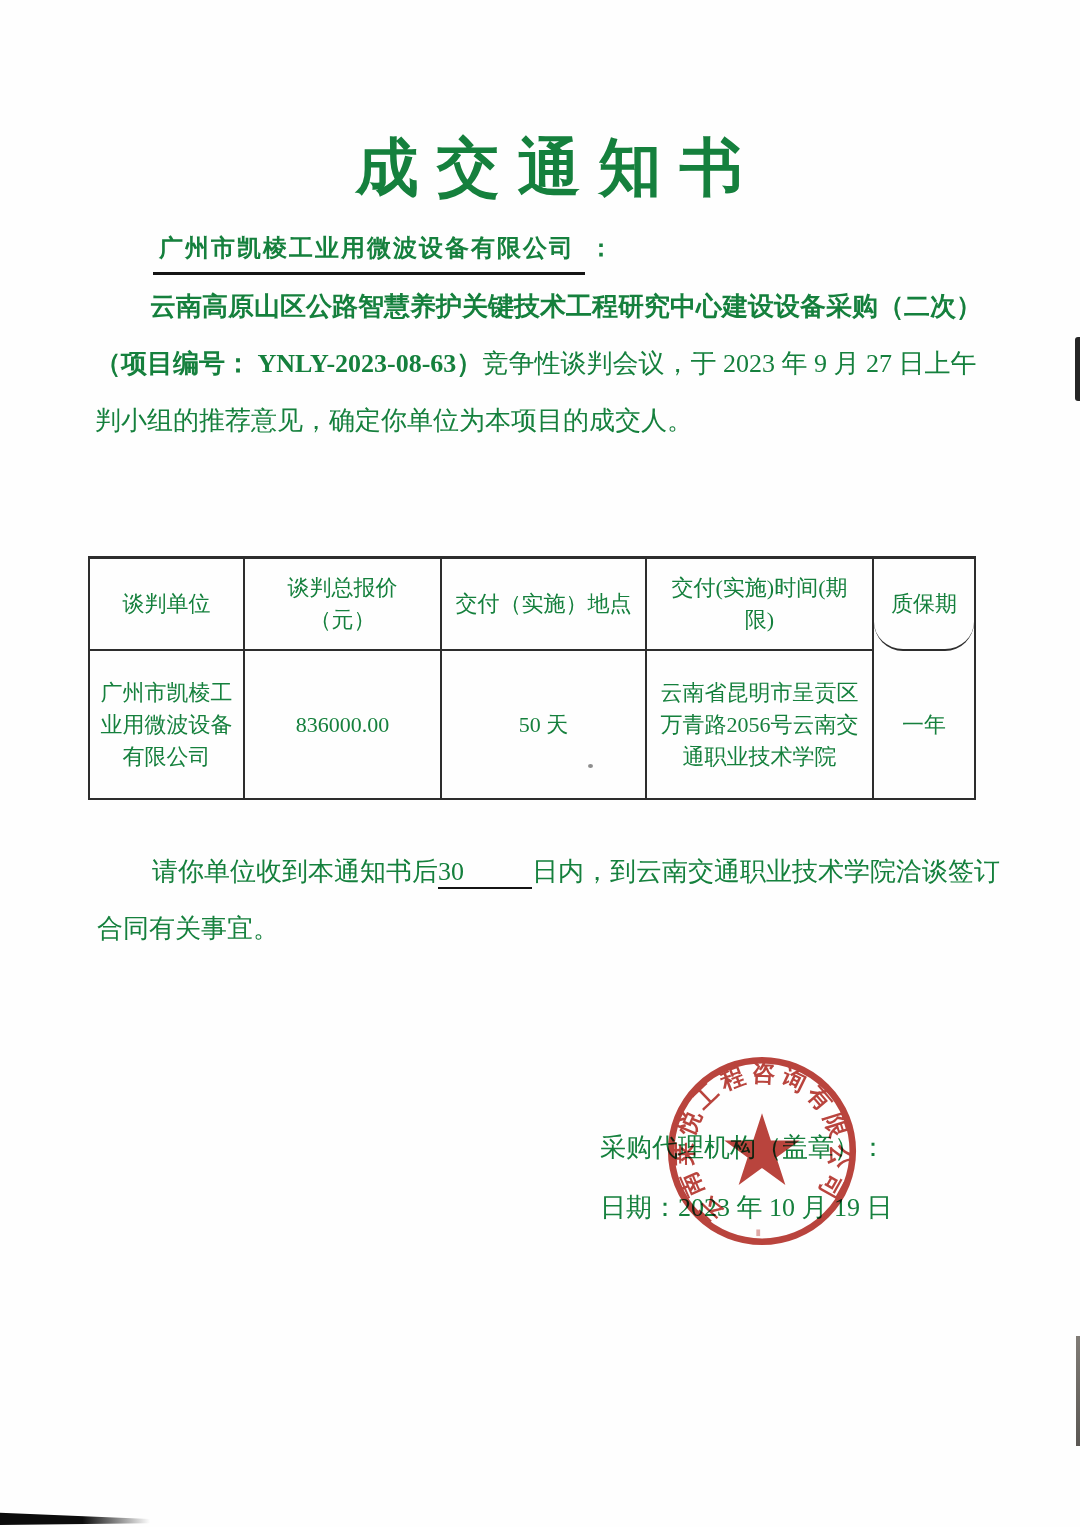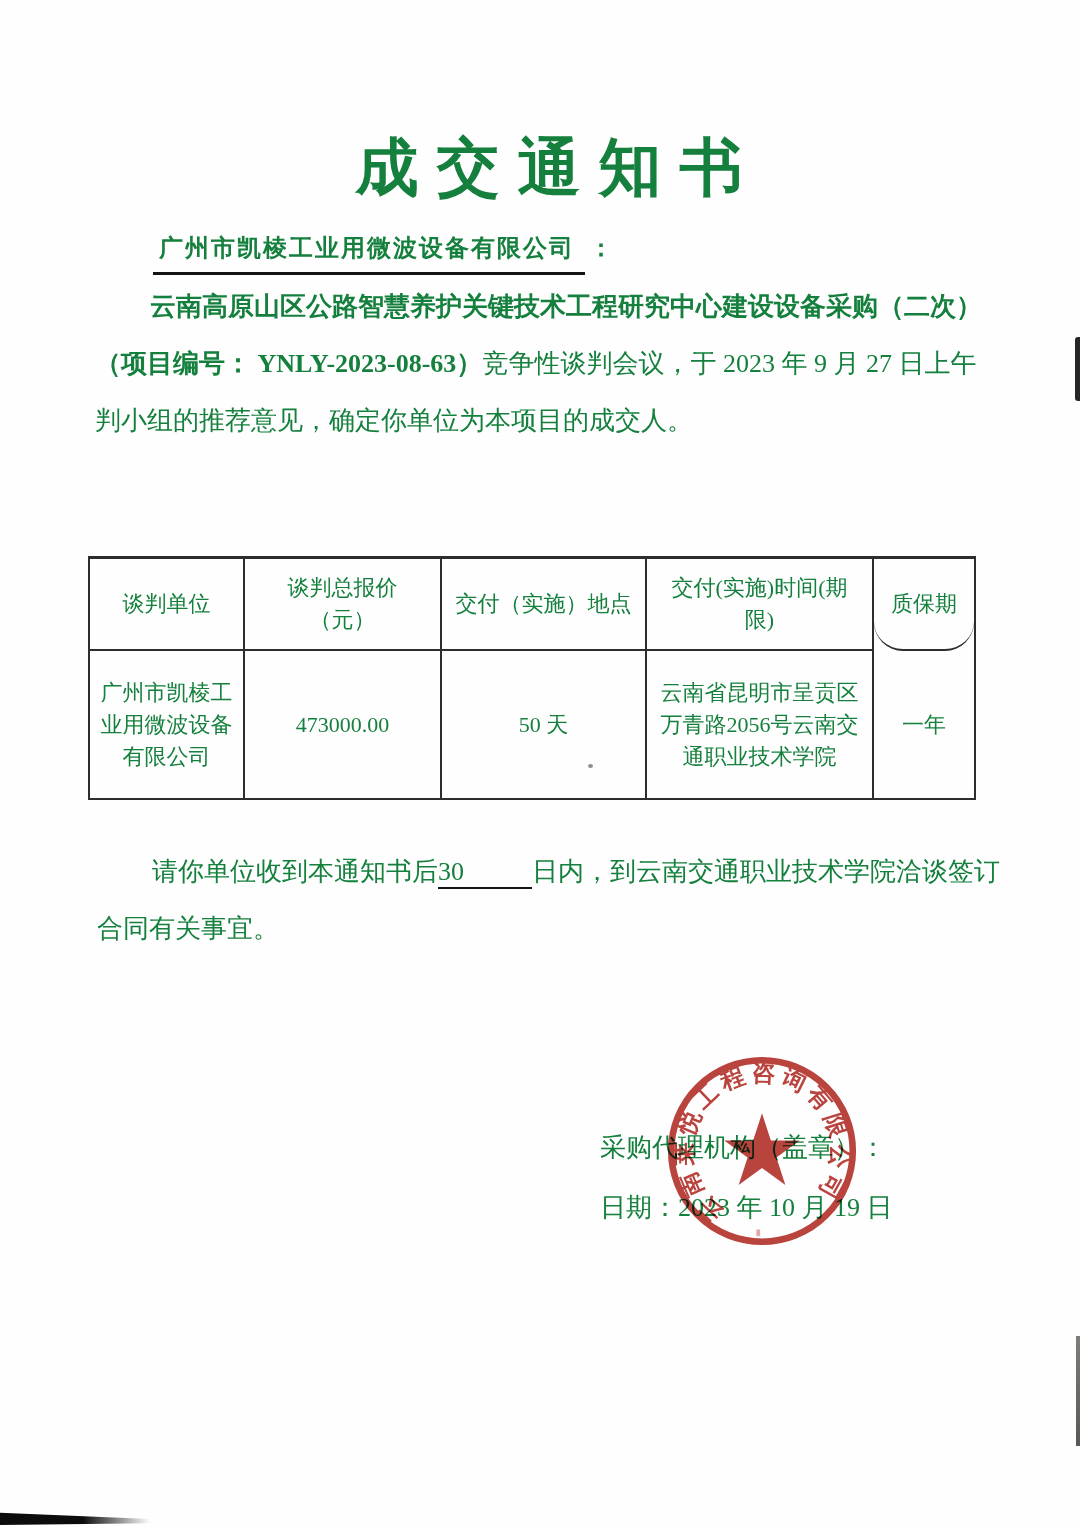--- a/index.html
+++ b/index.html
@@ -196,21 +196,21 @@
   <div class="tbl">
     <div class="cell th">谈判单位</div>
     <div class="cell th">谈判总报价
 （元）</div>
     <div class="cell th">交付（实施）地点</div>
     <div class="cell th">交付(实施)时间(期
 限)</div>
     <div class="cell th last-col">质保期</div>
 
     <div class="cell td last-row">广州市凯棱工业用微波设备有限公司</div>
-    <div class="cell td last-row">473000.00</div>
+    <div class="cell td last-row">836000.00</div>
     <div class="cell td last-row">50 天</div>
     <div class="cell td last-row">云南省昆明市呈贡区万青路2056号云南交通职业技术学院</div>
     <div class="cell td last-row last-col">一年</div>
   </div>
   <div class="dust-dot"></div>
 
   <div class="notice">
     <div class="line indent">
       <span>请你单位收到本通知书后</span><span class="blank-fill">30</span><span>日内，到云南交通职业技术学院洽谈签订</span>
     </div>

